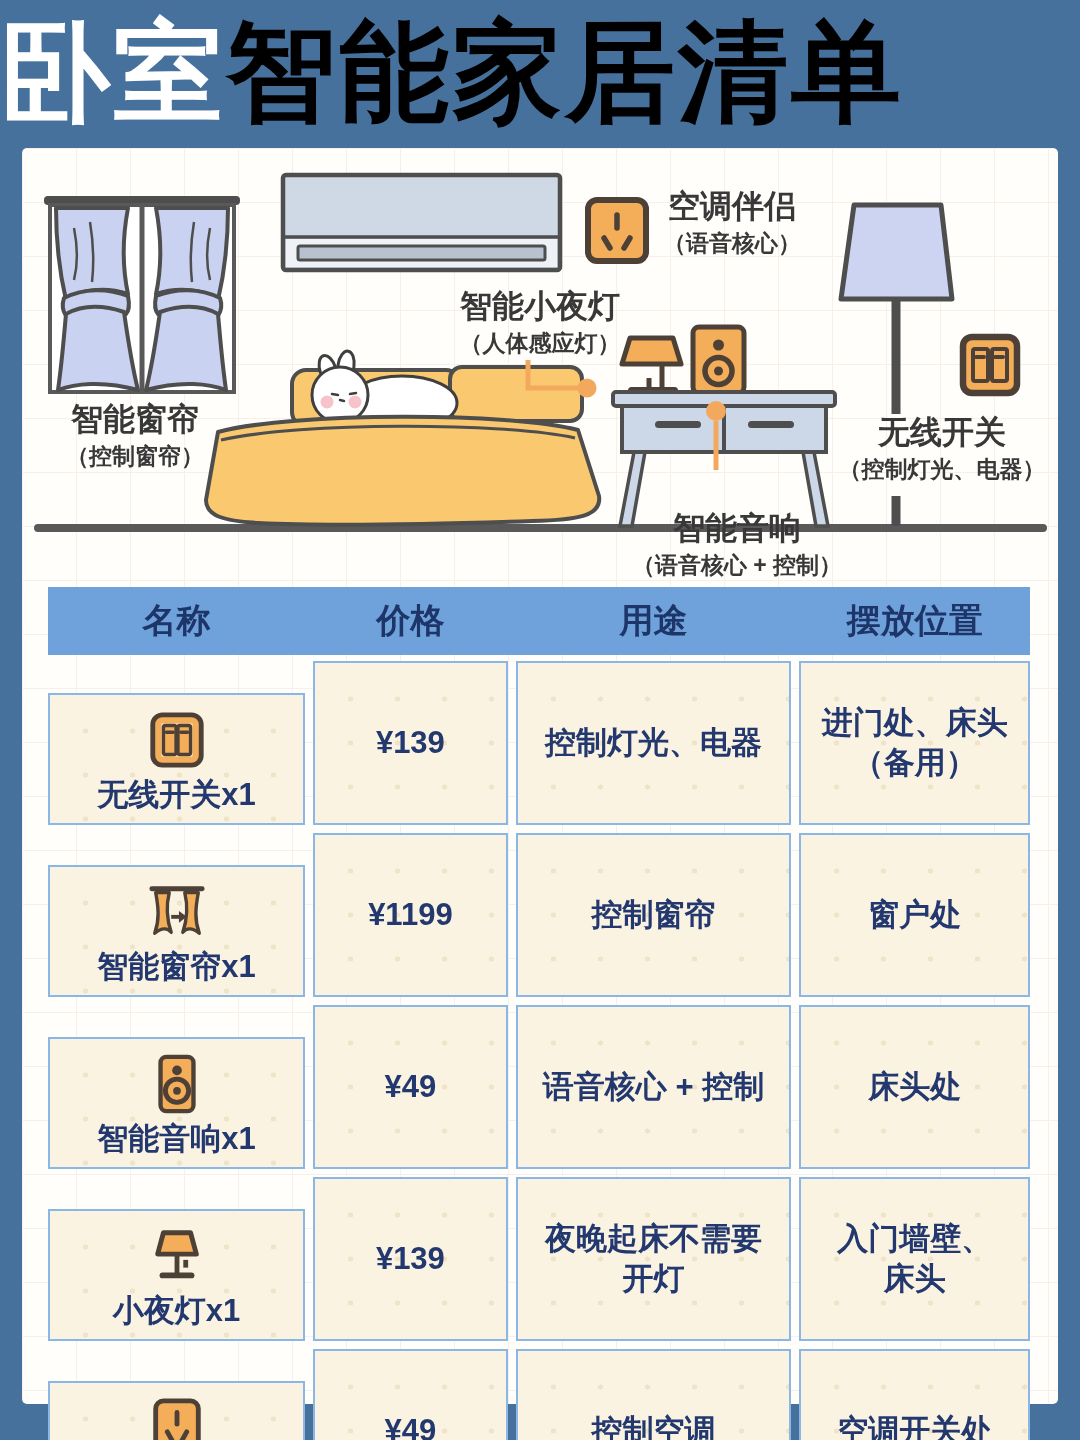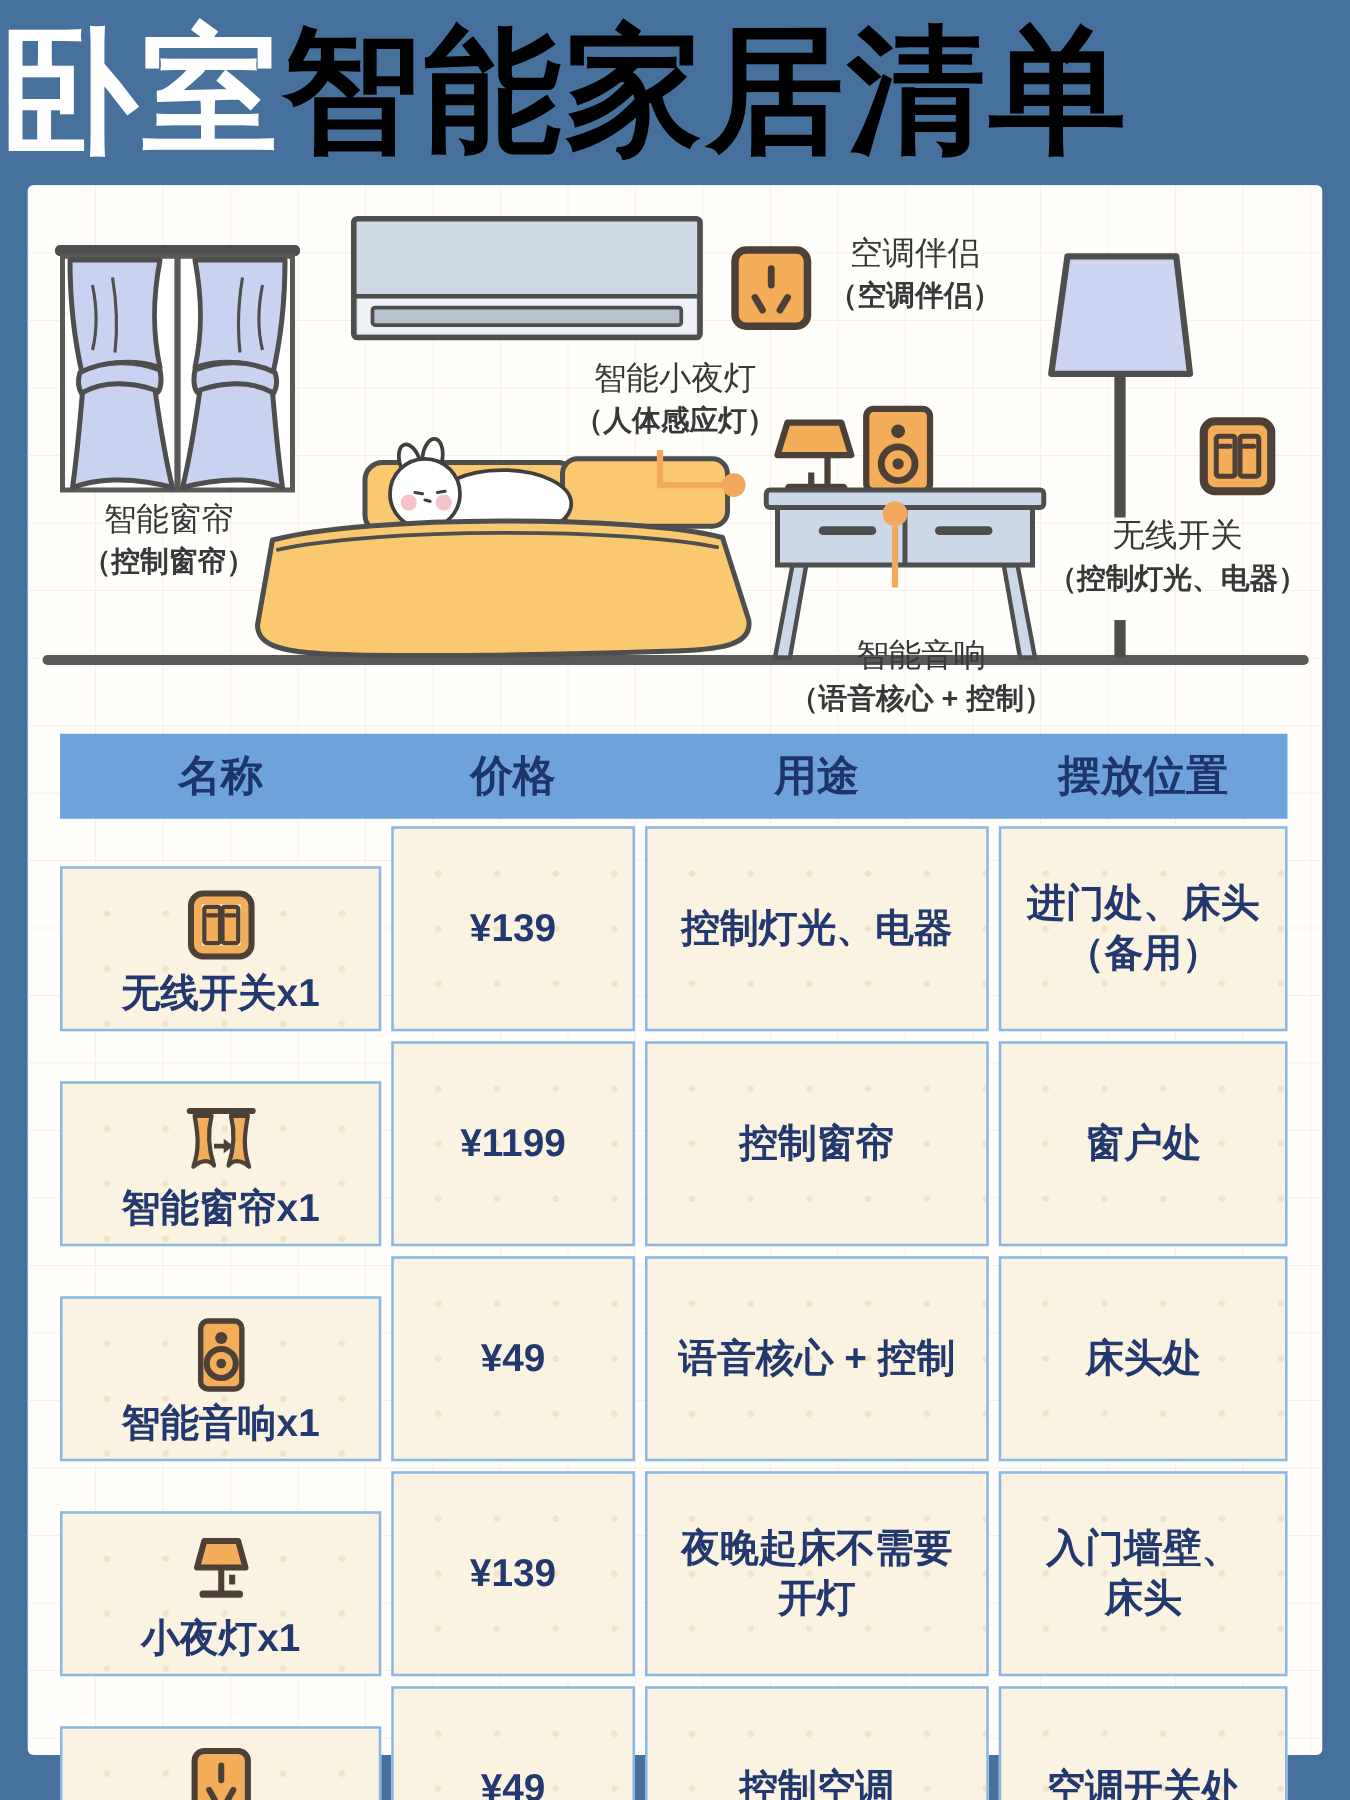--- a/index.html
+++ b/index.html
@@ -22,21 +22,21 @@
     background-color:#fffefb;border-radius:5px;
     background-image:
       linear-gradient(#f7efe9 1px,transparent 1px),
       linear-gradient(90deg,#f7efe9 1px,transparent 1px);
     background-size:54px 54px;
   }
   
   .diagram{position:absolute;left:0;top:0;width:1036px;height:437px;}
   .diagram svg{position:absolute;left:0;top:0;}
   .ill-label{position:absolute;text-align:center;color:#383838;line-height:1.15;}
-  .ill-label .main{display:block;font-size:26px;font-weight:400;}
+  .ill-label .main{display:block;font-size:32px;font-weight:700;}
   .ill-label .sub{display:block;font-size:23px;font-weight:600;margin-top:5px;}
   .lbl-curtain{left:18px;top:253px;width:190px;}
   .lbl-ac{left:630px;top:40px;width:160px;}
   .lbl-nightlight{left:423px;top:140px;width:190px;}
   .lbl-speaker{left:608px;top:336px;width:214px;margin-top:26px;}
   .lbl-wswitch{left:810px;top:266px;width:220px;}
   
   .table{position:absolute;left:26px;top:439px;width:982px;}
   .thead{
     background:#6fa1da;height:68px;
@@ -167,21 +167,21 @@
         <line x1="694" y1="273" x2="694" y2="322" stroke="#f3a95d" stroke-width="5"></line>
       </g>
     </svg>
 
     <div class="ill-label lbl-curtain">
       <span class="main">智能窗帘</span>
       <span class="sub">（控制窗帘）</span>
     </div>
     <div class="ill-label lbl-ac">
       <span class="main">空调伴侣</span>
-      <span class="sub">（空调伴侣）</span>
+      <span class="sub">（语音核心）</span>
     </div>
     <div class="ill-label lbl-nightlight">
       <span class="main">智能小夜灯</span>
       <span class="sub">（人体感应灯）</span>
     </div>
     <div class="ill-label lbl-speaker">
       <span class="main">智能音响</span>
       <span class="sub">（语音核心 + 控制）</span>
     </div>
     <div class="ill-label lbl-wswitch">

